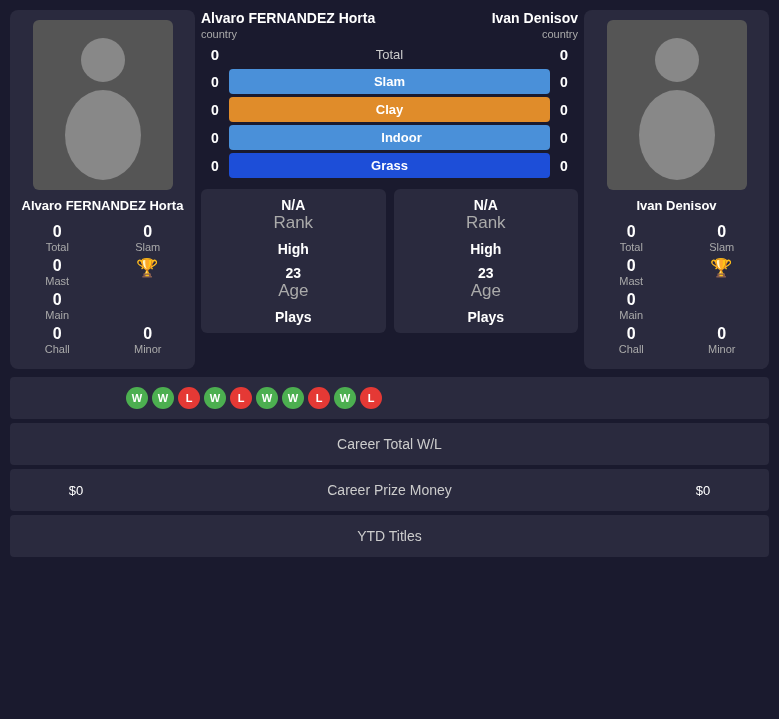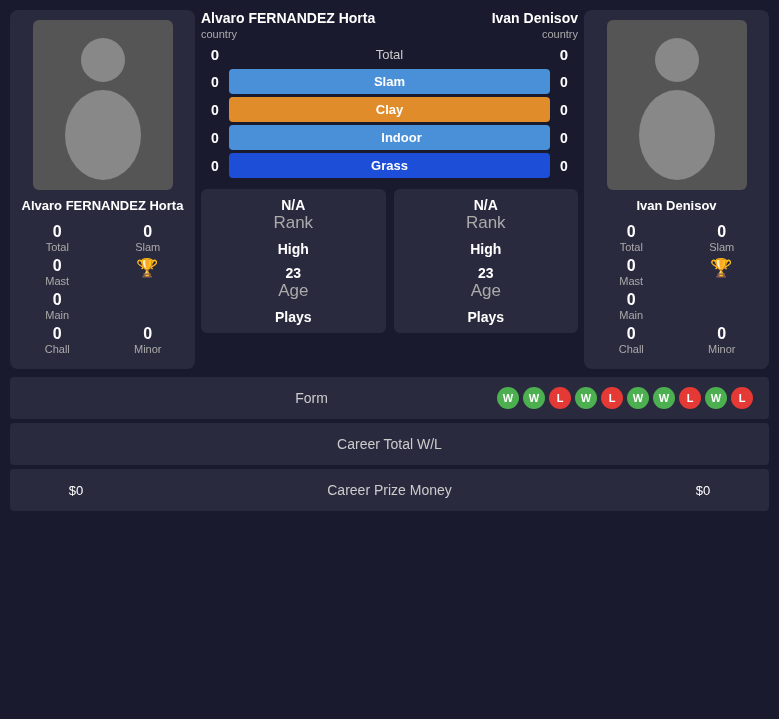--- a/index.html
+++ b/index.html
@@ -405,21 +405,20 @@
         </div>
       </div>
     </div>
 
   </div>
 
   <div class="bottom-section">
 
     <div class="bottom-row">
       <div class="bottom-row-value-left"></div>
-      <div class="bottom-row-label">Form</div>
       <div class="form-badges">
         <div class="form-badge w">W</div>
         <div class="form-badge w">W</div>
         <div class="form-badge l">L</div>
         <div class="form-badge w">W</div>
         <div class="form-badge l">L</div>
         <div class="form-badge w">W</div>
         <div class="form-badge w">W</div>
         <div class="form-badge l">L</div>
         <div class="form-badge w">W</div>
@@ -433,16 +432,21 @@
       <div class="bottom-row-value-right"></div>
     </div>
 
 
     <div class="bottom-row">
       <div class="bottom-row-value-left">$0</div>
       <div class="bottom-row-label">Career Prize Money</div>
       <div class="bottom-row-value-right">$0</div>
     </div>
 
+    <div class="bottom-row">
+      <div class="bottom-row-value-left"></div>
+      <div class="bottom-row-label">YTD Titles</div>
+      <div class="bottom-row-value-right"></div>
+    </div>
 
   </div>
 
 </div>
 
 </body></html>

